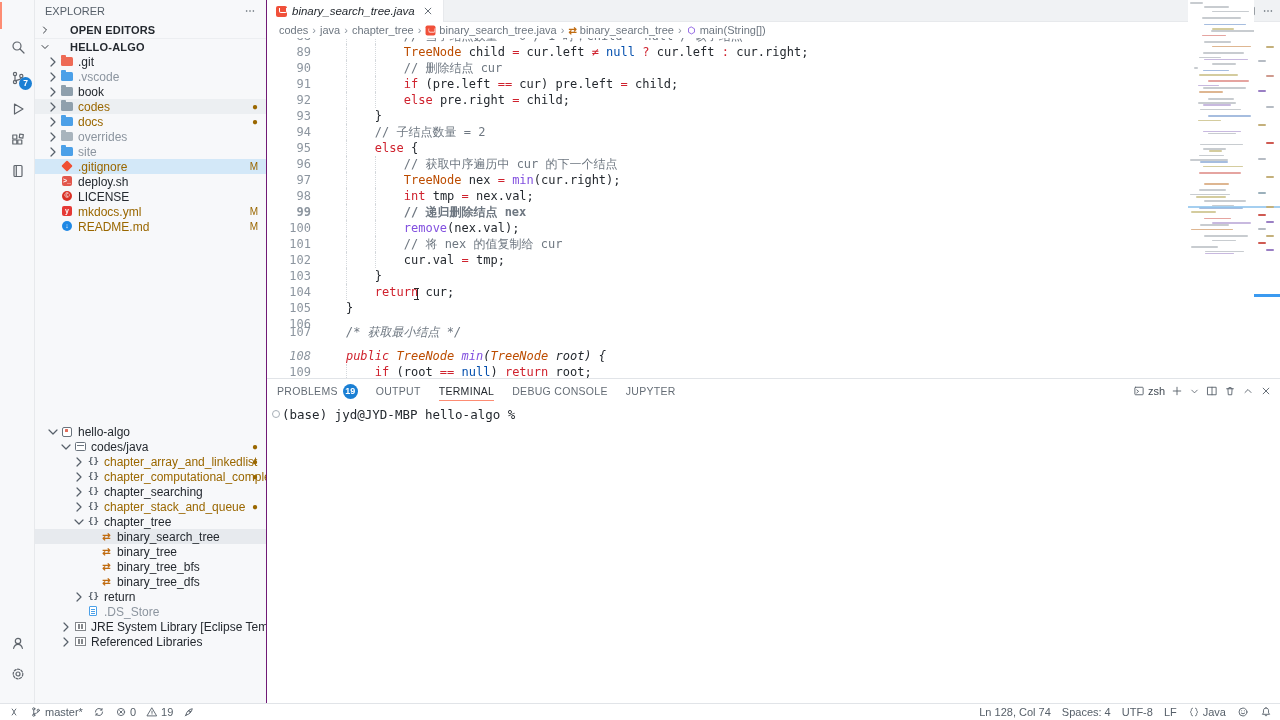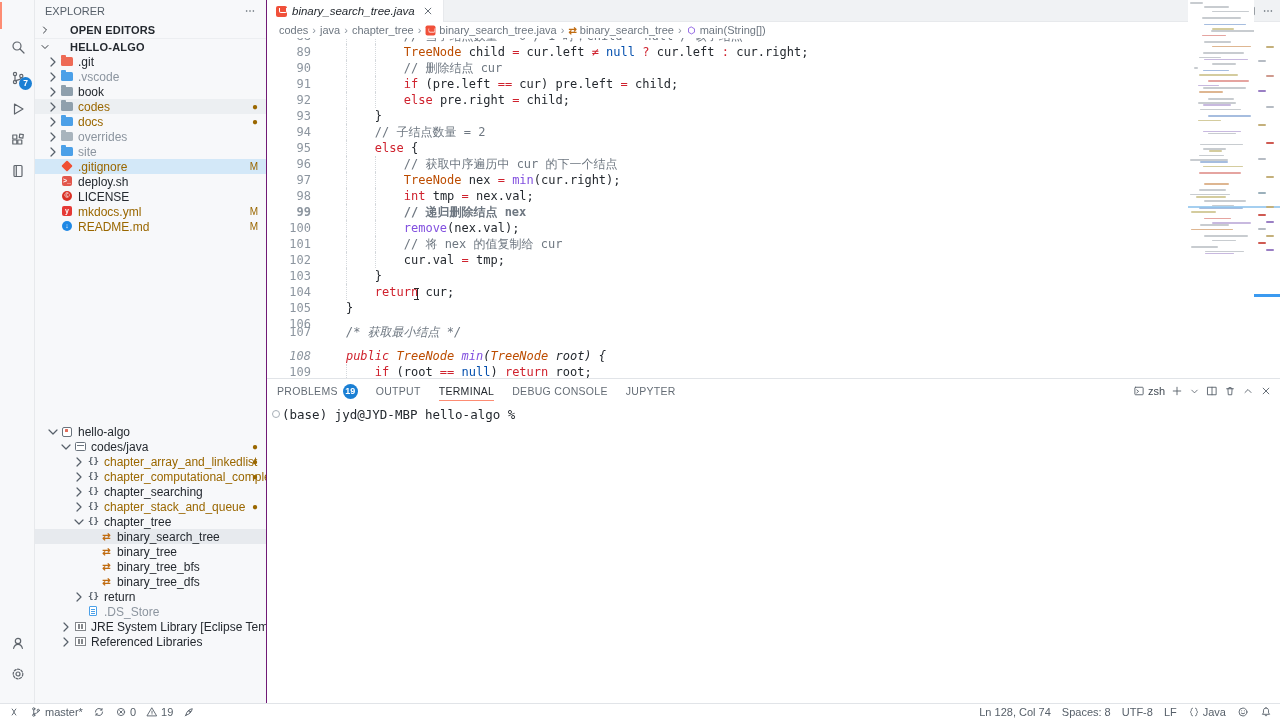--- a/index.html
+++ b/index.html
@@ -831,21 +831,21 @@
               <path d="M3.2 13.2l1.4-1.4"></path>
             </svg>
           </span>
         </div>
       </div>
     <div class="sb-right" id="sb-right">
         <div class="sb-item">
           <span>Ln 128, Col 74</span>
         </div>
         <div class="sb-item">
-          <span>Spaces: 8</span>
+          <span>Spaces: 4</span>
         </div>
         <div class="sb-item">
           <span>UTF-8</span>
         </div>
         <div class="sb-item">
           <span>LF</span>
         </div>
         <div class="sb-item">
           <span class="ic s12">
             <svg viewBox="0 0 16 16" fill="none" stroke="currentColor" stroke-width="1.2" stroke-linecap="round" stroke-linejoin="round">

